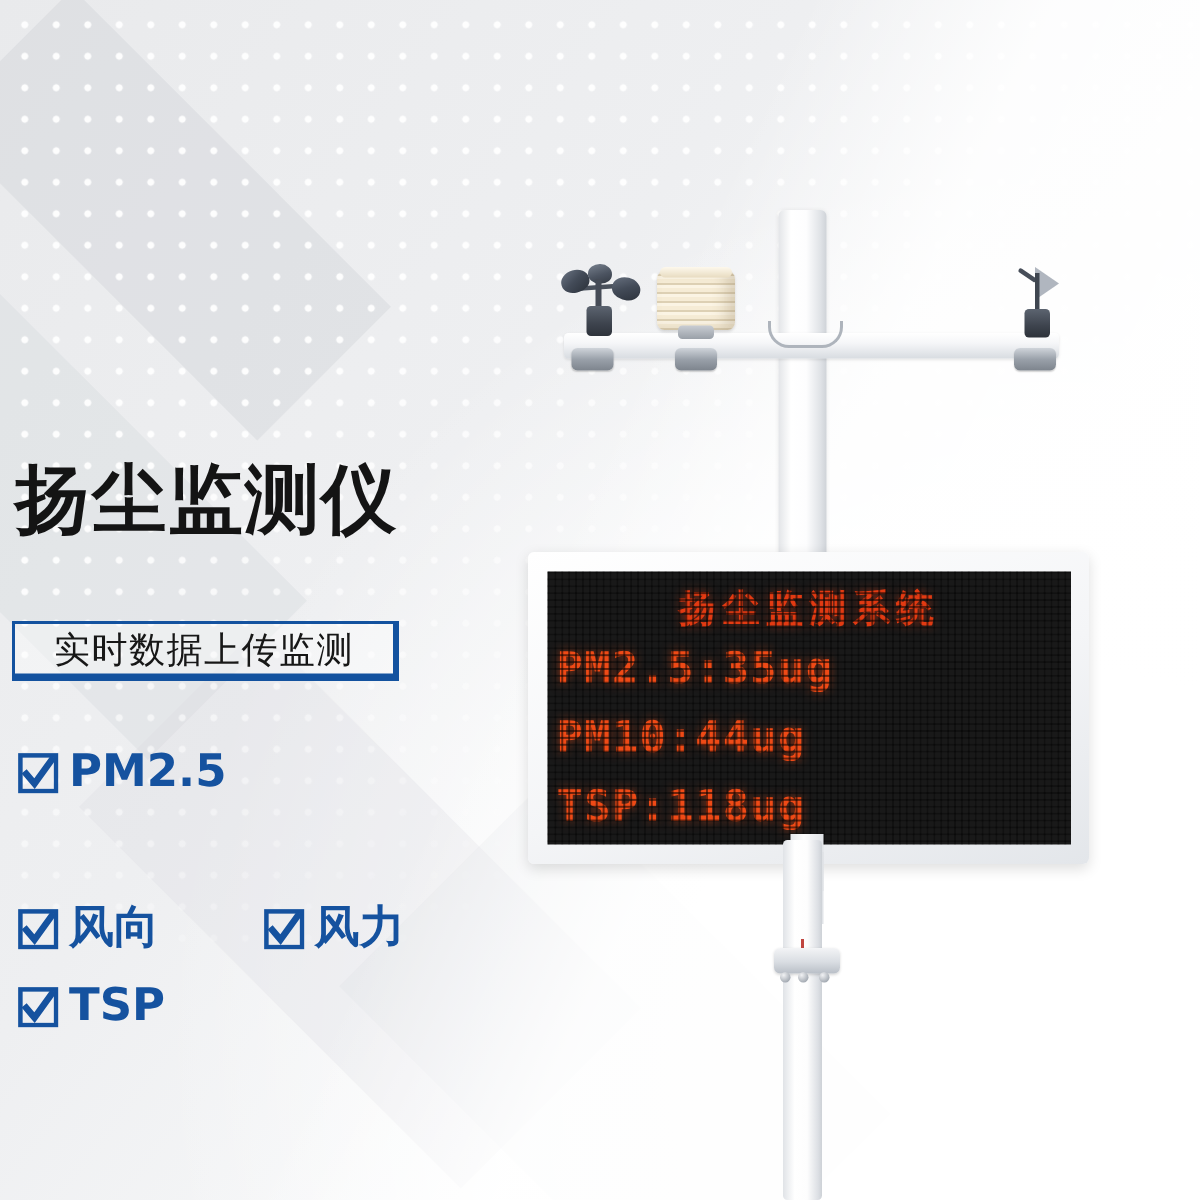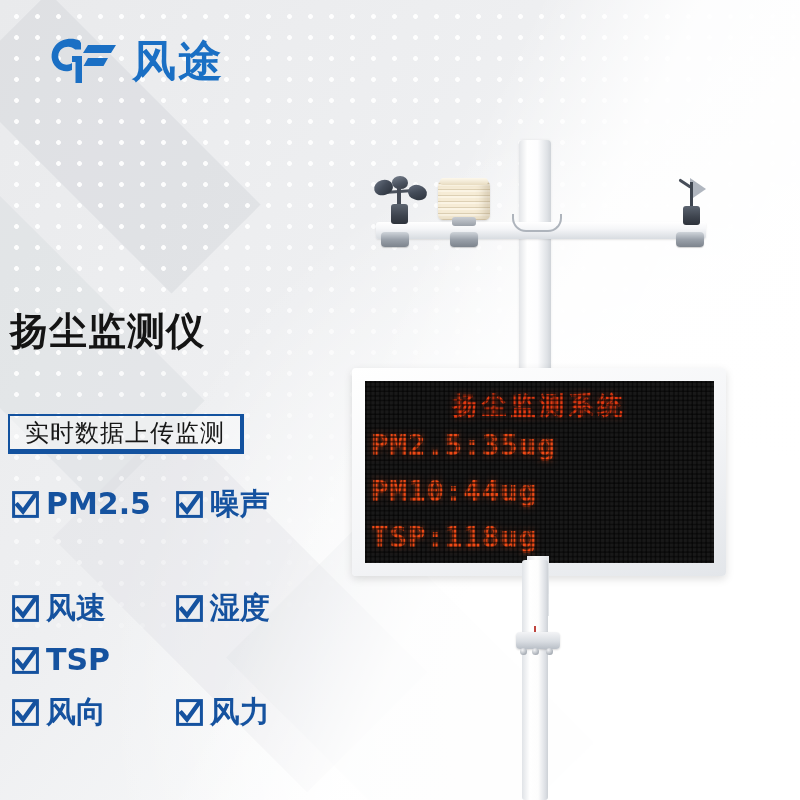--- a/index.html
+++ b/index.html
@@ -69,32 +69,32 @@
     letter-spacing: 2px;
     line-height: 1;
     font-family: "DejaVu Sans", "Liberation Sans", sans-serif;
   }
 
   
   .headline {
     position: absolute;
     left: 10px;
     top: 312px;
-    font-size: 38px;
+    font-size: 50px;
     font-weight: 700;
     color: #141414;
     letter-spacing: 1px;
     line-height: 1.05;
-    font-family: Liberation Serif, serif;
+    font-family: Liberation Mono, monospace;
   }
   .subtitle-box {
     position: absolute;
     left: 8px;
     top: 414px;
-    width: 236px;
+    width: 258px;
     height: 40px;
     box-sizing: border-box;
     border: 2px solid #13529f;
     border-bottom-width: 5px;
     border-right-width: 4px;
     background: rgba(255,255,255,0.35);
     display: flex;
     align-items: center;
     justify-content: center;
   }
@@ -109,21 +109,21 @@
 
   
   .features {
     position: absolute;
     left: 12px;
     top: 478px;
     width: 290px;
   }
   .feat-row {
     display: flex;
-    align-items: center;
+    align-items: flex-end;
     height: 52px;
     gap: 16px;
   }
   .feat-cell {
     display: flex;
     align-items: center;
     gap: 7px;
   }
   .feat-cell.col-a { width: 152px; }
   .feat-cell.col-b { width: 130px; }
@@ -421,97 +421,64 @@
     <div class="sign-bolt"></div>
     <div class="mast-lower"></div>
 
     <div class="bracket-line"></div>
     <div class="bracket"></div>
     <div class="bracket-bolt b1"></div>
     <div class="bracket-bolt b2"></div>
     <div class="bracket-bolt b3"></div>
   </div>
 
-  <div class="logo-row">
-    <svg class="logo-mark" viewBox="0 0 74 50">
-      <path d="M31.5 4.5 C23 1 12.5 3 7 10 C2 16.5 2.5 26 8.5 31.5 C13 35.6 19.5 36.2 24 34 L24 27 C20.5 29.5 15.5 29.2 12.5 26 C9.2 22.4 9.6 16.3 13.6 13 C17.6 9.7 23.8 10 27.2 13.6 L33 13.6 L33 7 Z" fill="#1a6fc4"></path>
-      <path d="M24 20 L34 20 L34 47 L27.5 47 L27.5 26 L24 26 Z" fill="#1a6fc4"></path>
-      <path d="M40 9 L68 9 L63 17 L35 17 Z" fill="#1a6fc4"></path>
-      <path d="M40 22 L60 22 L55.5 30 L35.5 30 Z" fill="#1a6fc4"></path>
-      <path d="M47 2 L70 2 L70 7 L47 7 Z" fill="#1a6fc4" opacity="0"></path>
-    </svg>
-    <div class="logo-word">风途</div>
-  </div>
 
   <div class="headline">扬尘监测仪</div>
   <div class="subtitle-box">
     <div class="subtitle-text">实时数据上传监测</div>
   </div>
 
   <div class="features">
 
     <div class="feat-row">
       <div class="feat-cell col-a">
         <svg class="cbx" viewBox="0 0 27 27">
           <rect x="1.6" y="1.6" width="23.8" height="23.8" fill="none" stroke="#15529f" stroke-width="3"></rect>
           <path d="M5.5 14 L11 20.5 L22.5 4.5" fill="none" stroke="#15529f" stroke-width="4.4" stroke-linecap="square"></path>
         </svg>
         <span class="feat-label">PM2.5</span>
       </div>
-      <div class="feat-cell col-b">
-        <svg class="cbx" viewBox="0 0 27 27">
-          <rect x="1.6" y="1.6" width="23.8" height="23.8" fill="none" stroke="#15529f" stroke-width="3"></rect>
-          <path d="M5.5 14 L11 20.5 L22.5 4.5" fill="none" stroke="#15529f" stroke-width="4.4" stroke-linecap="square"></path>
-        </svg>
-        <span class="feat-label">噪声</span>
-      </div>
     </div>
 
     <div class="feat-row">
     </div>
 
-    <div class="feat-row">
-      <div class="feat-cell col-a">
-        <svg class="cbx" viewBox="0 0 27 27">
-          <rect x="1.6" y="1.6" width="23.8" height="23.8" fill="none" stroke="#15529f" stroke-width="3"></rect>
-          <path d="M5.5 14 L11 20.5 L22.5 4.5" fill="none" stroke="#15529f" stroke-width="4.4" stroke-linecap="square"></path>
-        </svg>
-        <span class="feat-label">风速</span>
-      </div>
-      <div class="feat-cell col-b">
-        <svg class="cbx" viewBox="0 0 27 27">
-          <rect x="1.6" y="1.6" width="23.8" height="23.8" fill="none" stroke="#15529f" stroke-width="3"></rect>
-          <path d="M5.5 14 L11 20.5 L22.5 4.5" fill="none" stroke="#15529f" stroke-width="4.4" stroke-linecap="square"></path>
-        </svg>
-        <span class="feat-label">湿度</span>
-      </div>
-    </div>
-
-    <div class="feat-row">
-      <div class="feat-cell col-a">
-        <svg class="cbx" viewBox="0 0 27 27">
-          <rect x="1.6" y="1.6" width="23.8" height="23.8" fill="none" stroke="#15529f" stroke-width="3"></rect>
-          <path d="M5.5 14 L11 20.5 L22.5 4.5" fill="none" stroke="#15529f" stroke-width="4.4" stroke-linecap="square"></path>
-        </svg>
-        <span class="feat-label">TSP</span>
-      </div>
-      <div class="feat-cell col-b empty"></div>
-    </div>
 
     <div class="feat-row">
       <div class="feat-cell col-a">
         <svg class="cbx" viewBox="0 0 27 27">
           <rect x="1.6" y="1.6" width="23.8" height="23.8" fill="none" stroke="#15529f" stroke-width="3"></rect>
           <path d="M5.5 14 L11 20.5 L22.5 4.5" fill="none" stroke="#15529f" stroke-width="4.4" stroke-linecap="square"></path>
         </svg>
         <span class="feat-label">风向</span>
       </div>
       <div class="feat-cell col-b">
         <svg class="cbx" viewBox="0 0 27 27">
           <rect x="1.6" y="1.6" width="23.8" height="23.8" fill="none" stroke="#15529f" stroke-width="3"></rect>
           <path d="M5.5 14 L11 20.5 L22.5 4.5" fill="none" stroke="#15529f" stroke-width="4.4" stroke-linecap="square"></path>
         </svg>
         <span class="feat-label">风力</span>
       </div>
     </div>
 
+    <div class="feat-row">
+      <div class="feat-cell col-a">
+        <svg class="cbx" viewBox="0 0 27 27">
+          <rect x="1.6" y="1.6" width="23.8" height="23.8" fill="none" stroke="#15529f" stroke-width="3"></rect>
+          <path d="M5.5 14 L11 20.5 L22.5 4.5" fill="none" stroke="#15529f" stroke-width="4.4" stroke-linecap="square"></path>
+        </svg>
+        <span class="feat-label">TSP</span>
+      </div>
+      <div class="feat-cell col-b empty"></div>
+    </div>
+
   </div>
 </div>
 
 </body></html>

